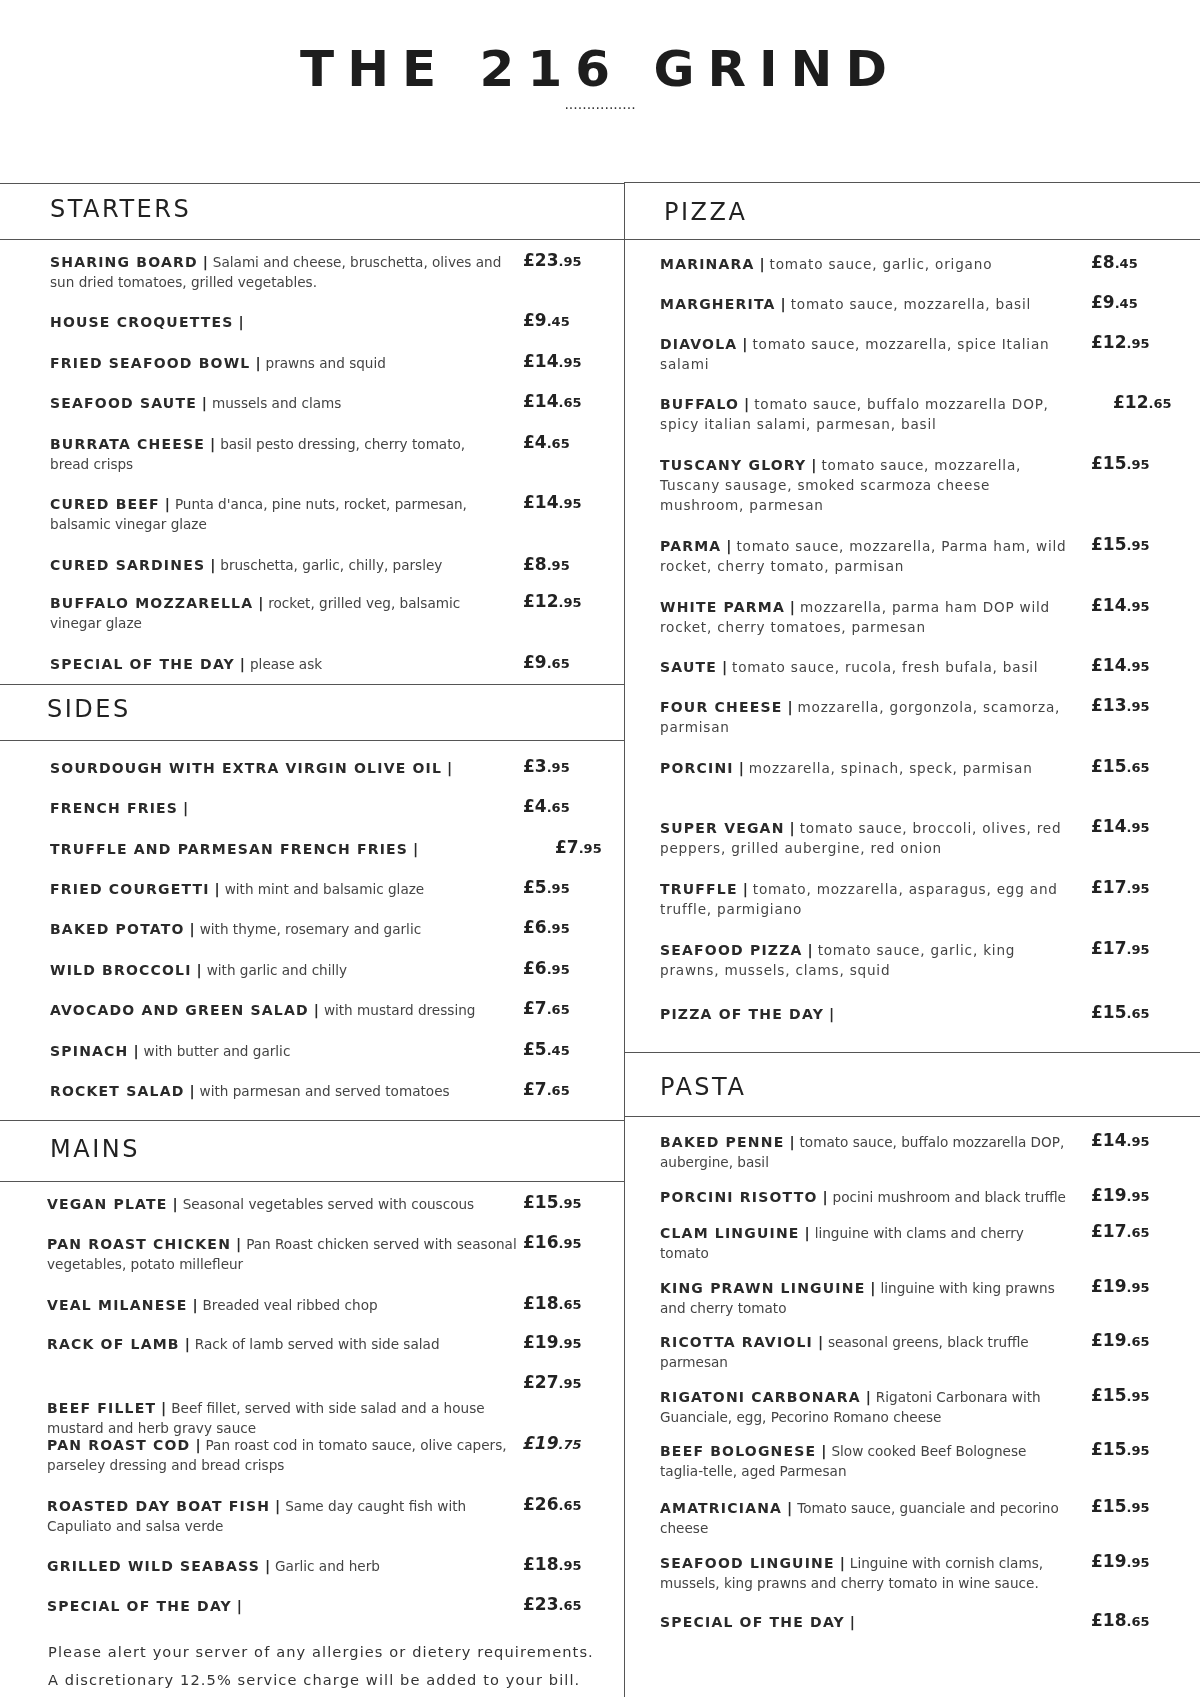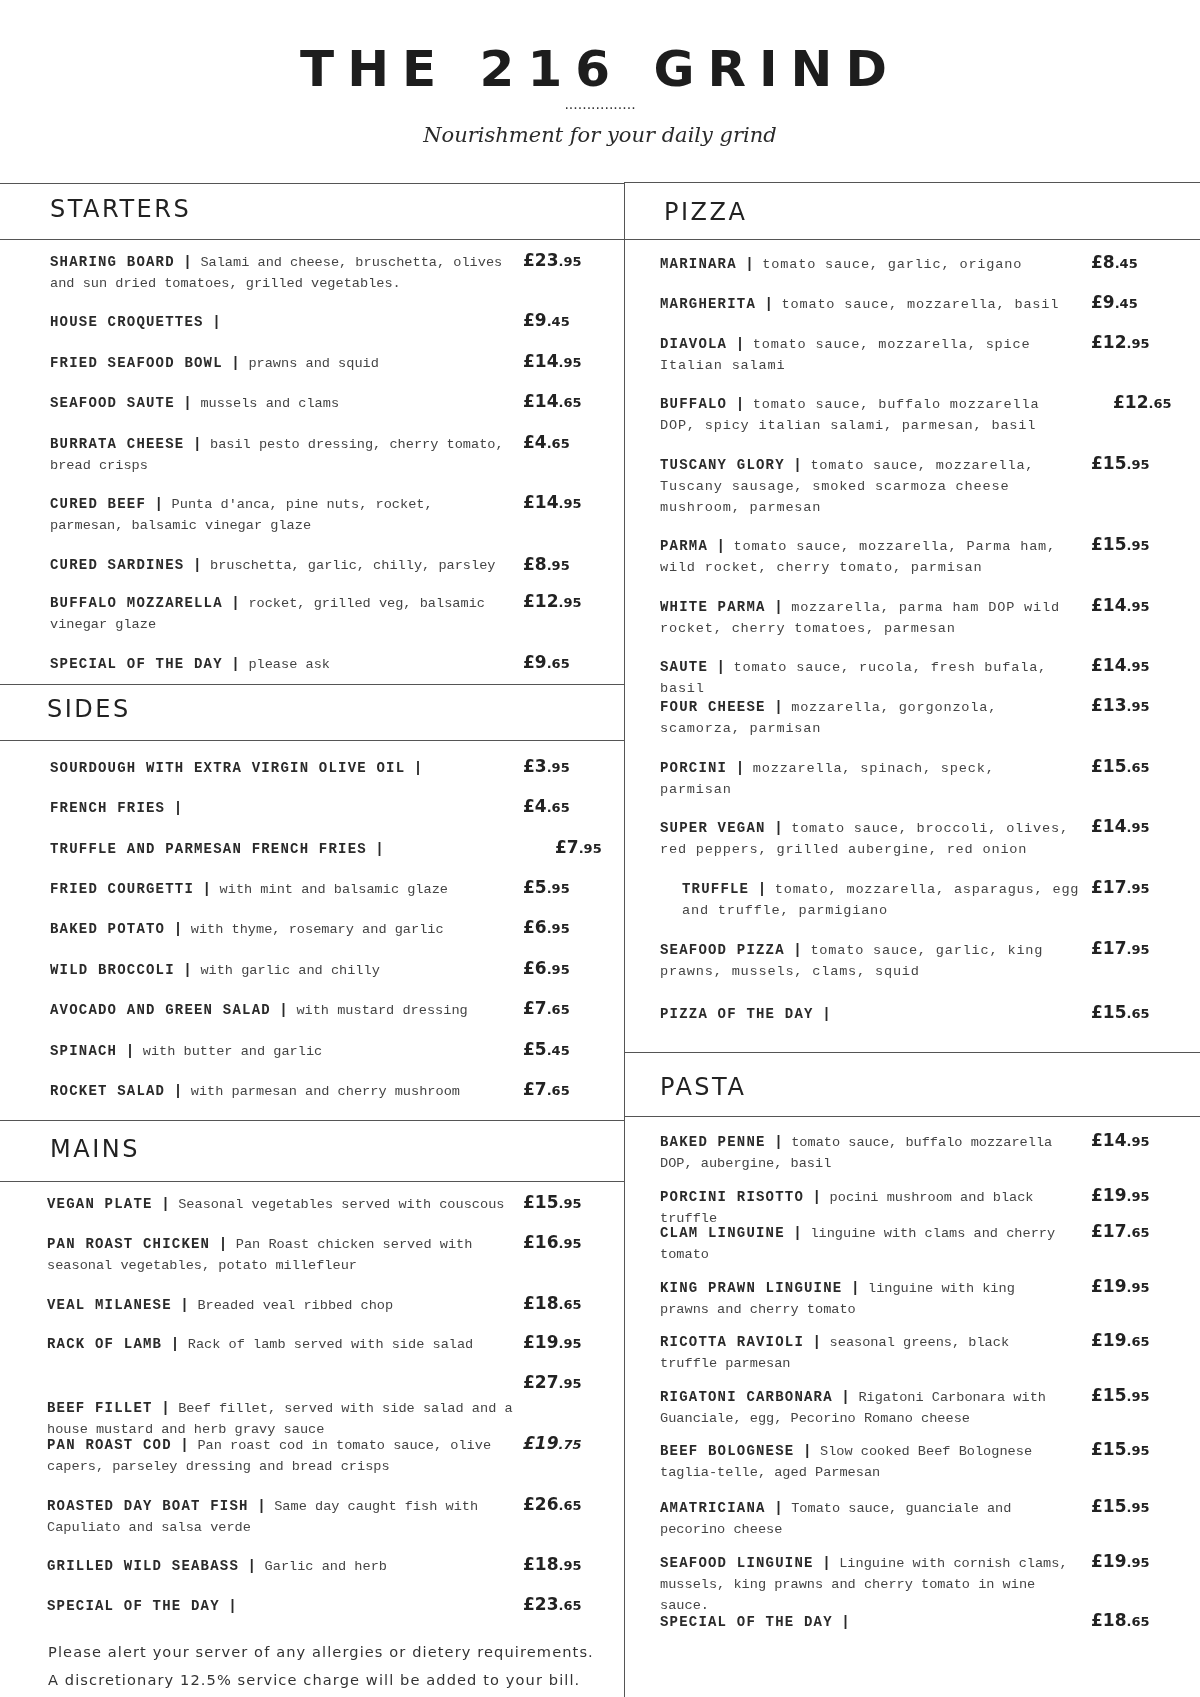--- a/index.html
+++ b/index.html
@@ -22,40 +22,39 @@
     position: absolute; left: 0; right: 0; top: 123px;
     font-family: "DejaVu Serif", serif; font-style: italic;
     font-size: 21px; color: #2a2a2a;
   }
   .hline { position: absolute; height: 0; border-top: 1.5px solid #555; }
   .vline { position: absolute; width: 0; border-left: 1.5px solid #555; }
   .section-title {
     position: absolute; font-size: 24px; letter-spacing: 2.5px; color: #222;
     font-family: "DejaVu Sans", sans-serif;
   }
-  .item { position: absolute; font-size: 14.2px; line-height: 20px; font-family: Liberation Mono, monospace; }
+  .item { position: absolute; font-size: 14.2px; line-height: 20px; }
   .item .desc-wrap { display: block; }
   .item .name { font-weight: bold; letter-spacing: 1.2px; color: #2a2a2a; font-size: 14px; }
   .item .sep { color: #2a2a2a; font-weight: bold; }
   .item .desc { color: #444; font-size: 13.6px; }
   .item.right .desc { letter-spacing: 0.8px; }
   .price {
     position: absolute; font-weight: bold; font-size: 17px; color: #222;
     white-space: nowrap;
   }
   .price .pennies { font-size: 13px; }
   .footer-note { position: absolute; font-size: 14.6px; letter-spacing: 1.1px; color: #333; }
 </style>
 </head>
 <body>
 
 <div class="header">
   <div class="brand">THE 216 GRIND</div>
   <div class="dots">................</div>
-  <div class="tagline">Nourishment for your daily grind</div>
 </div>
 
 <div class="hline" style="left:0;top:183px;width:624px;"></div>
 <div class="hline" style="left:624px;top:182px;width:576px;"></div>
 <div class="vline" style="left:624px;top:182px;height:1515px;"></div>
 <div class="hline" style="left:0;top:239px;width:624px;"></div>
 <div class="hline" style="left:624px;top:239px;width:576px;"></div>
 <div class="hline" style="left:0;top:684px;width:624px;"></div>
 <div class="hline" style="left:0;top:740px;width:624px;"></div>
 <div class="hline" style="left:0;top:1120px;width:624px;"></div>
@@ -134,21 +133,21 @@
     <div class="price" style="left: 523px; top: 958px;"><span>£6</span><span class="pennies">.95</span></div>
     <div class="item" style="left: 50px; top: 1000px; width: 455px;">
       <span class="desc-wrap"><span class="name">AVOCADO AND GREEN SALAD</span><span class="sep"> | </span><span class="desc">with mustard dressing</span></span>
     </div>
     <div class="price" style="left: 523px; top: 998px;"><span>£7</span><span class="pennies">.65</span></div>
     <div class="item" style="left: 50px; top: 1041px; width: 455px;">
       <span class="desc-wrap"><span class="name">SPINACH</span><span class="sep"> | </span><span class="desc">with butter and garlic</span></span>
     </div>
     <div class="price" style="left: 523px; top: 1039px;"><span>£5</span><span class="pennies">.45</span></div>
     <div class="item" style="left: 50px; top: 1081px; width: 455px;">
-      <span class="desc-wrap"><span class="name">ROCKET SALAD</span><span class="sep"> | </span><span class="desc">with parmesan and cherry mushroom</span></span>
+      <span class="desc-wrap"><span class="name">ROCKET SALAD</span><span class="sep"> | </span><span class="desc">with parmesan and served tomatoes</span></span>
     </div>
     <div class="price" style="left: 523px; top: 1079px;"><span>£7</span><span class="pennies">.65</span></div>
   </div>
 <div id="mains-list">
     <div class="item" style="left: 47px; top: 1194px; width: 475px;">
       <span class="desc-wrap"><span class="name">VEGAN PLATE</span><span class="sep"> | </span><span class="desc">Seasonal vegetables served with couscous</span></span>
     </div>
     <div class="price" style="left: 523px; top: 1192px;"><span>£15</span><span class="pennies">.95</span></div>
     <div class="item" style="left: 47px; top: 1234px; width: 475px;">
       <span class="desc-wrap"><span class="name">PAN ROAST CHICKEN</span><span class="sep"> | </span><span class="desc">Pan Roast chicken served with seasonal vegetables, potato millefleur</span></span>
@@ -221,21 +220,21 @@
     </div>
     <div class="price" style="left: 1091px; top: 695px;"><span>£13</span><span class="pennies">.95</span></div>
     <div class="item right" style="left: 660px; top: 758px; width: 410px;">
       <span class="desc-wrap"><span class="name">PORCINI</span><span class="sep"> | </span><span class="desc">mozzarella, spinach, speck, parmisan</span></span>
     </div>
     <div class="price" style="left: 1091px; top: 756px;"><span>£15</span><span class="pennies">.65</span></div>
     <div class="item right" style="left: 660px; top: 818px; width: 410px;">
       <span class="desc-wrap"><span class="name">SUPER VEGAN</span><span class="sep"> | </span><span class="desc">tomato sauce, broccoli, olives, red peppers, grilled aubergine, red onion</span></span>
     </div>
     <div class="price" style="left: 1091px; top: 816px;"><span>£14</span><span class="pennies">.95</span></div>
-    <div class="item right" style="left: 682px; top: 879px; width: 410px;">
+    <div class="item right" style="left: 660px; top: 879px; width: 410px;">
       <span class="desc-wrap"><span class="name">TRUFFLE</span><span class="sep"> | </span><span class="desc">tomato, mozzarella, asparagus, egg and truffle, parmigiano</span></span>
     </div>
     <div class="price" style="left: 1091px; top: 877px;"><span>£17</span><span class="pennies">.95</span></div>
     <div class="item right" style="left: 660px; top: 940px; width: 410px;">
       <span class="desc-wrap"><span class="name">SEAFOOD PIZZA</span><span class="sep"> | </span><span class="desc">tomato sauce, garlic, king prawns, mussels, clams, squid</span></span>
     </div>
     <div class="price" style="left: 1091px; top: 938px;"><span>£17</span><span class="pennies">.95</span></div>
     <div class="item right" style="left: 660px; top: 1004px; width: 410px;">
       <span class="desc-wrap"><span class="name">PIZZA OF THE DAY</span><span class="sep"> | </span><span class="desc"></span></span>
     </div>

